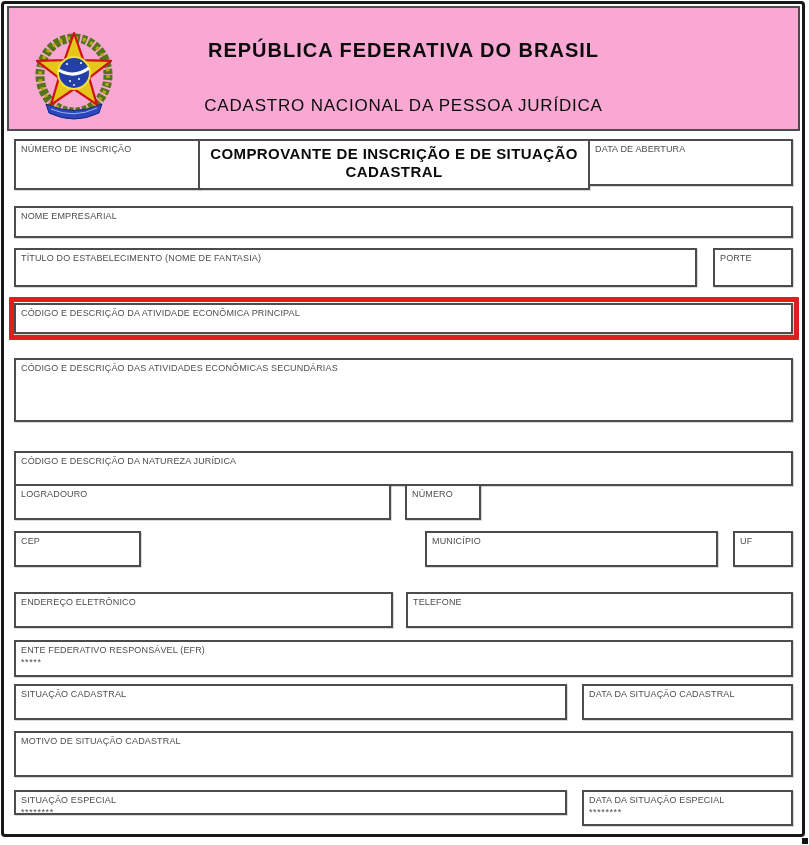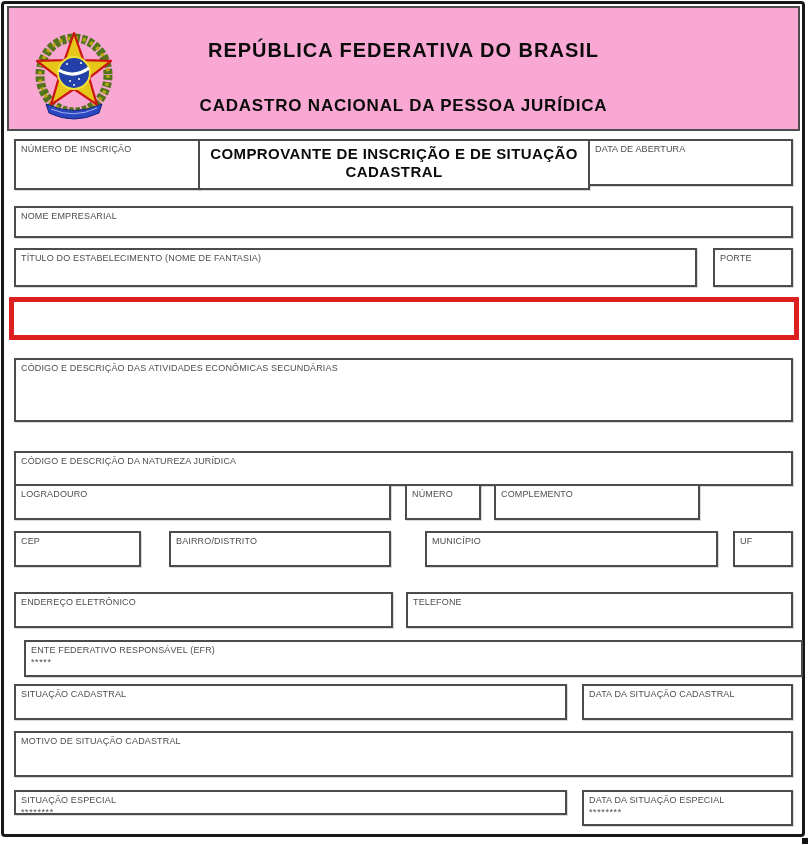--- a/index.html
+++ b/index.html
@@ -14,21 +14,21 @@
   .headerbox{
     position:absolute;left:7px;top:6px;width:793px;height:125px;
     border:2px solid #4c4c4c;box-sizing:border-box;background:#f9a8d4;
   }
   .htitle{
     position:absolute;left:0;right:0;top:31px;text-align:center;
     font-size:20px;font-weight:bold;color:#0b0b0b;letter-spacing:1px;
   }
   .hsub{
     position:absolute;left:0;right:0;top:88px;text-align:center;
-    font-size:17px;font-weight:bold;color:#0b0b0b;letter-spacing:0.8px;
+    font-size:17px;font-weight:normal;color:#0b0b0b;letter-spacing:0.8px;
   }
   .emblem{position:absolute;left:20px;top:22px;width:90px;height:96px;}
   .fbox{
     position:absolute;border:2px solid #4c4c4c;box-sizing:border-box;
     background:#fff;padding:3px 4px 0 5px;
     box-shadow:1px 1px 0 rgba(0,0,0,0.15);
   }
   .lbl{
     display:block;font-size:9px;line-height:11px;color:#4d4d4d;
     letter-spacing:0.15px;white-space:nowrap;overflow:hidden;
@@ -91,61 +91,58 @@
     <span class="lbl">NOME EMPRESARIAL</span>
   </div>
 
   <div class="fbox" style="left:14px;top:248px;width:683px;height:39px">
     <span class="lbl">TÍTULO DO ESTABELECIMENTO (NOME DE FANTASIA)</span>
   </div>
   <div class="fbox" style="left:713px;top:248px;width:80px;height:39px">
     <span class="lbl">PORTE</span>
   </div>
 
+  <div class="fbox" style="left:14px;top:303px;width:779px;height:31px">
+    <span class="lbl">CÓDIGO E DESCRIÇÃO DA ATIVIDADE ECONÔMICA PRINCIPAL</span>
+  </div>
   <div class="red-outline"></div>
 
   <div class="fbox" style="left:14px;top:358px;width:779px;height:64px">
     <span class="lbl">CÓDIGO E DESCRIÇÃO DAS ATIVIDADES ECONÔMICAS SECUNDÁRIAS</span>
   </div>
 
   <div class="fbox" style="left:14px;top:451px;width:779px;height:35px">
     <span class="lbl">CÓDIGO E DESCRIÇÃO DA NATUREZA JURÍDICA</span>
   </div>
 
   <div class="fbox" style="left:14px;top:484px;width:377px;height:36px">
     <span class="lbl">LOGRADOURO</span>
   </div>
   <div class="fbox" style="left:405px;top:484px;width:76px;height:36px">
     <span class="lbl">NÚMERO</span>
   </div>
-  <div class="fbox" style="left:494px;top:484px;width:206px;height:36px">
-    <span class="lbl">COMPLEMENTO</span>
-  </div>
 
   <div class="fbox" style="left:14px;top:531px;width:127px;height:36px">
     <span class="lbl">CEP</span>
-  </div>
-  <div class="fbox" style="left:169px;top:531px;width:222px;height:36px">
-    <span class="lbl">BAIRRO/DISTRITO</span>
   </div>
   <div class="fbox" style="left:425px;top:531px;width:293px;height:36px">
     <span class="lbl">MUNICÍPIO</span>
   </div>
   <div class="fbox" style="left:733px;top:531px;width:60px;height:36px">
     <span class="lbl">UF</span>
   </div>
 
   <div class="fbox" style="left:14px;top:592px;width:379px;height:36px">
     <span class="lbl">ENDEREÇO ELETRÔNICO</span>
   </div>
   <div class="fbox" style="left:406px;top:592px;width:387px;height:36px">
     <span class="lbl">TELEFONE</span>
   </div>
 
-  <div class="fbox" style="left:24px;top:640px;width:779px;height:37px">
+  <div class="fbox" style="left:14px;top:640px;width:779px;height:37px">
     <span class="lbl">ENTE FEDERATIVO RESPONSÁVEL (EFR)</span>
     <span class="val">*****</span>
   </div>
 
   <div class="fbox" style="left:14px;top:684px;width:553px;height:36px">
     <span class="lbl">SITUAÇÃO CADASTRAL</span>
   </div>
   <div class="fbox" style="left:582px;top:684px;width:211px;height:36px">
     <span class="lbl">DATA DA SITUAÇÃO CADASTRAL</span>
   </div>

